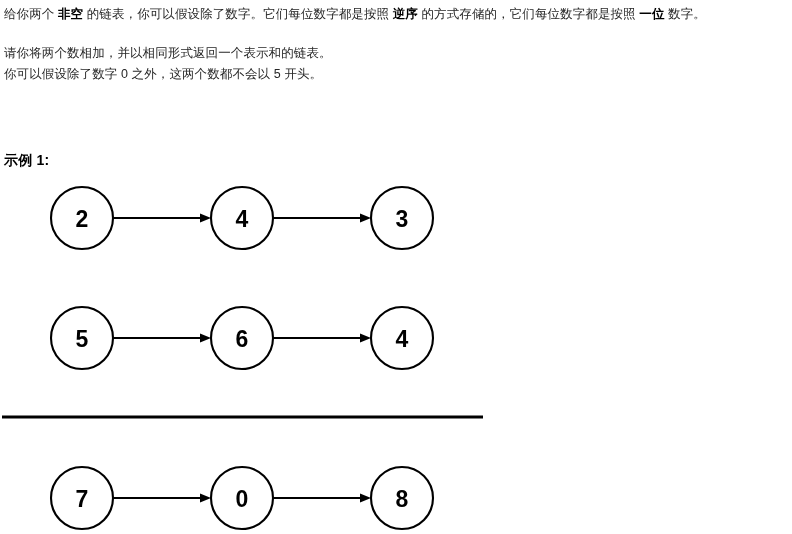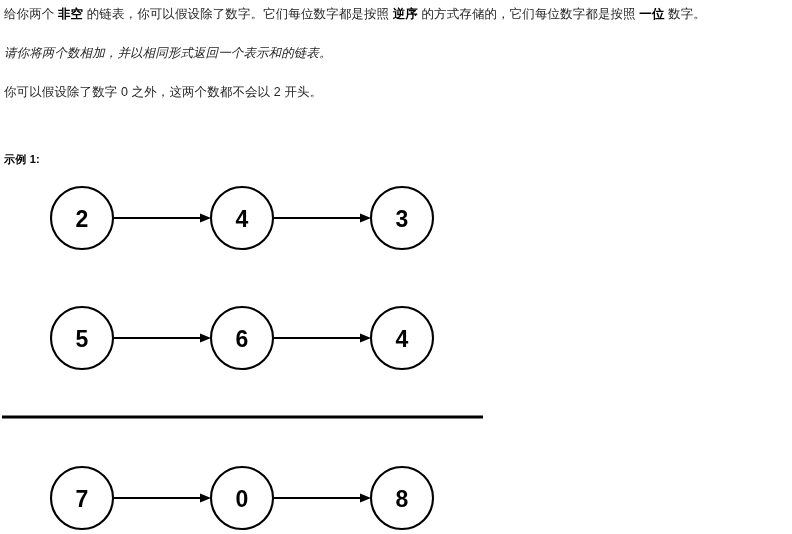--- a/index.html
+++ b/index.html
@@ -26,32 +26,32 @@
   }
   .para {
     font-size: 12.5px;
     line-height: 17px;
     color: #262626;
     white-space: nowrap;
     margin: 0 0 18px 0;
     letter-spacing: 0.1px;
   }
   .para:nth-child(1) { margin-bottom: 22px; }
-  .para:nth-child(2) { margin-bottom: 22px; font-style: italic; }
+  .para:nth-child(2) { margin-bottom: 4px; }
   .para b, .strong {
     font-weight: 700;
     color: #000000;
   }
 
   
   .example-heading {
     position: absolute;
     left: 4px;
     top: 152px;
-    font-size: 11px;
+    font-size: 14px;
     font-weight: 700;
     color: #000000;
     letter-spacing: 0.2px;
   }
 
   
   #diagram {
     position: absolute;
     left: 0;
     top: 0;
@@ -84,21 +84,21 @@
     stroke: #000000;
     stroke-width: 3;
   }
 </style>
 </head>
 <body>
 
 <div class="statement">
   <p class="para"><span>给你两个 </span><span class="strong">非空</span><span> 的链表，你可以假设除了数字。它们每位数字都是按照 </span><span class="strong">逆序</span><span> 的方式存储的，它们每位数字都是按照 </span><span class="strong">一位</span><span> 数字。</span></p>
   <p class="para"><span>请你将两个数相加，并以相同形式返回一个表示和的链表。</span></p>
-  <p class="para"><span>你可以假设除了数字 0 之外，这两个数都不会以 2 开头。</span></p>
+  <p class="para"><span>你可以假设除了数字 0 之外，这两个数都不会以 5 开头。</span></p>
 </div>
 
 <div class="example-heading">示例 1:</div>
 
 <svg id="diagram" viewBox="0 0 792 534">
   <defs></defs>
   <g id="diagram-rows">
       <g>
         <line x1="113" y1="218" x2="202" y2="218" class="link-line"></line>
         <polygon points="211,218 200,213.5 200,222.5" class="link-head"></polygon>

